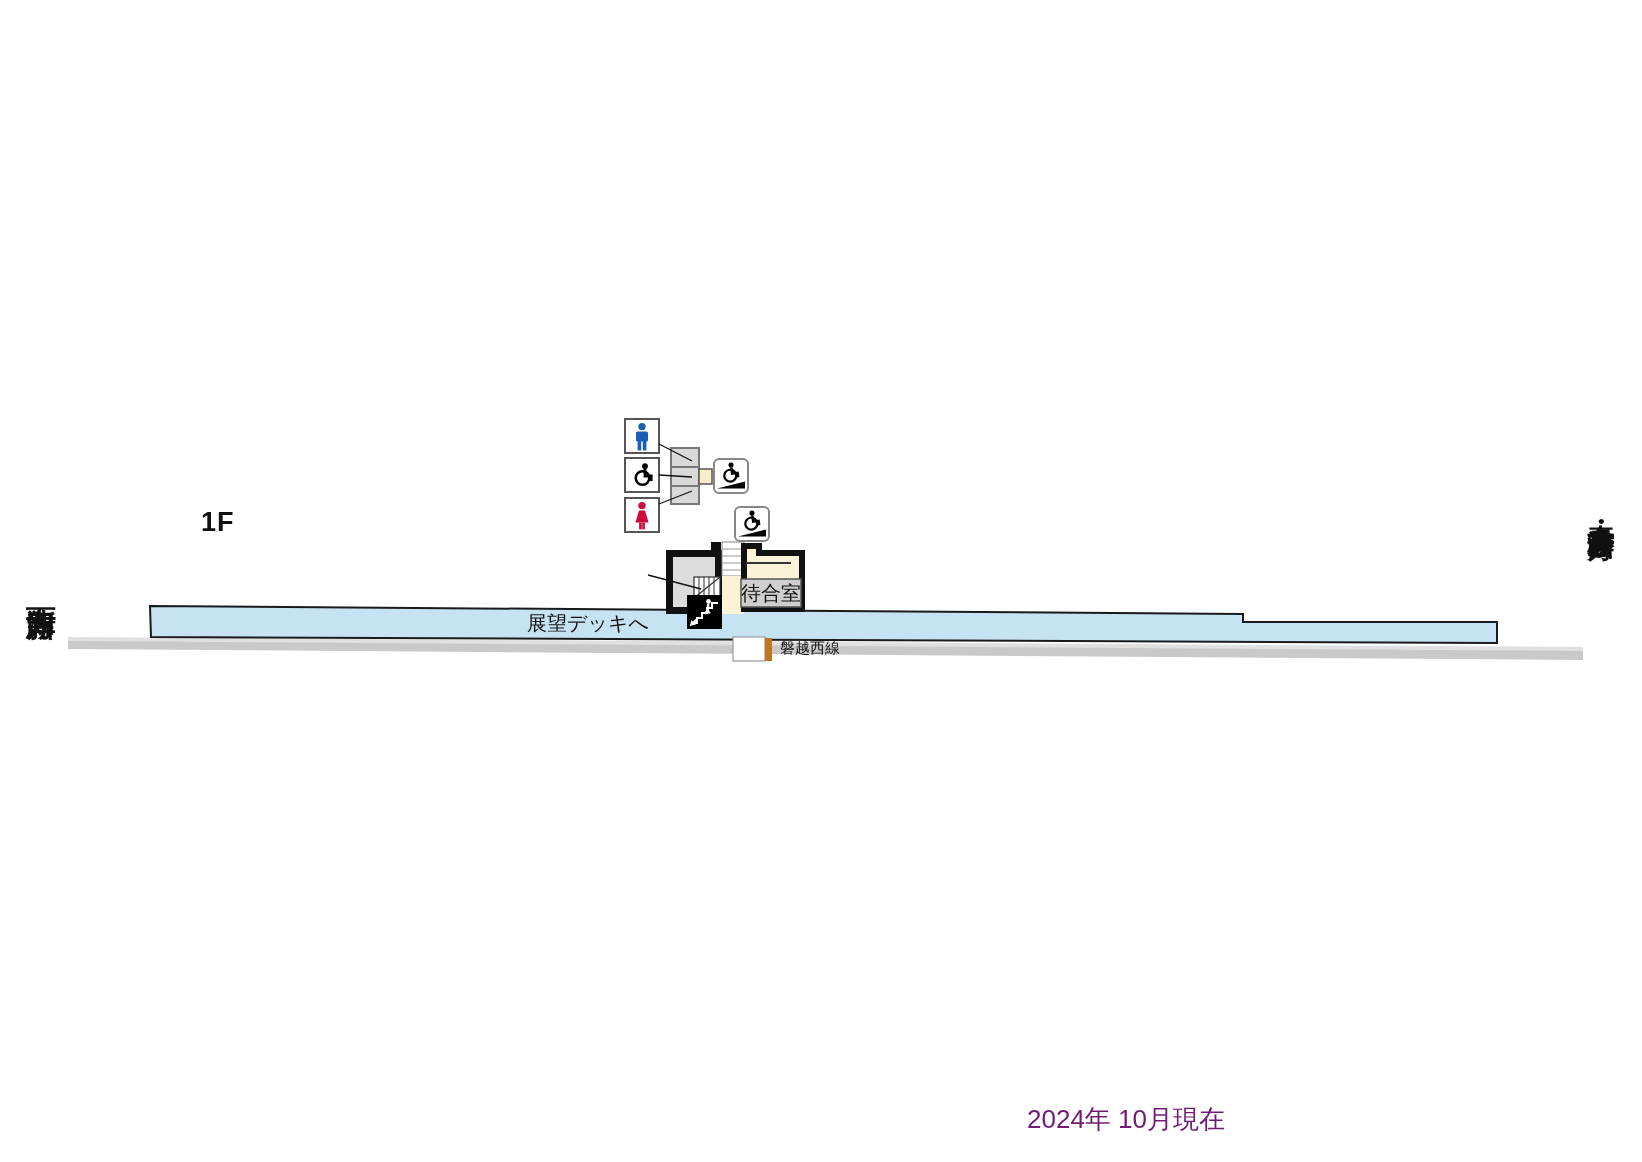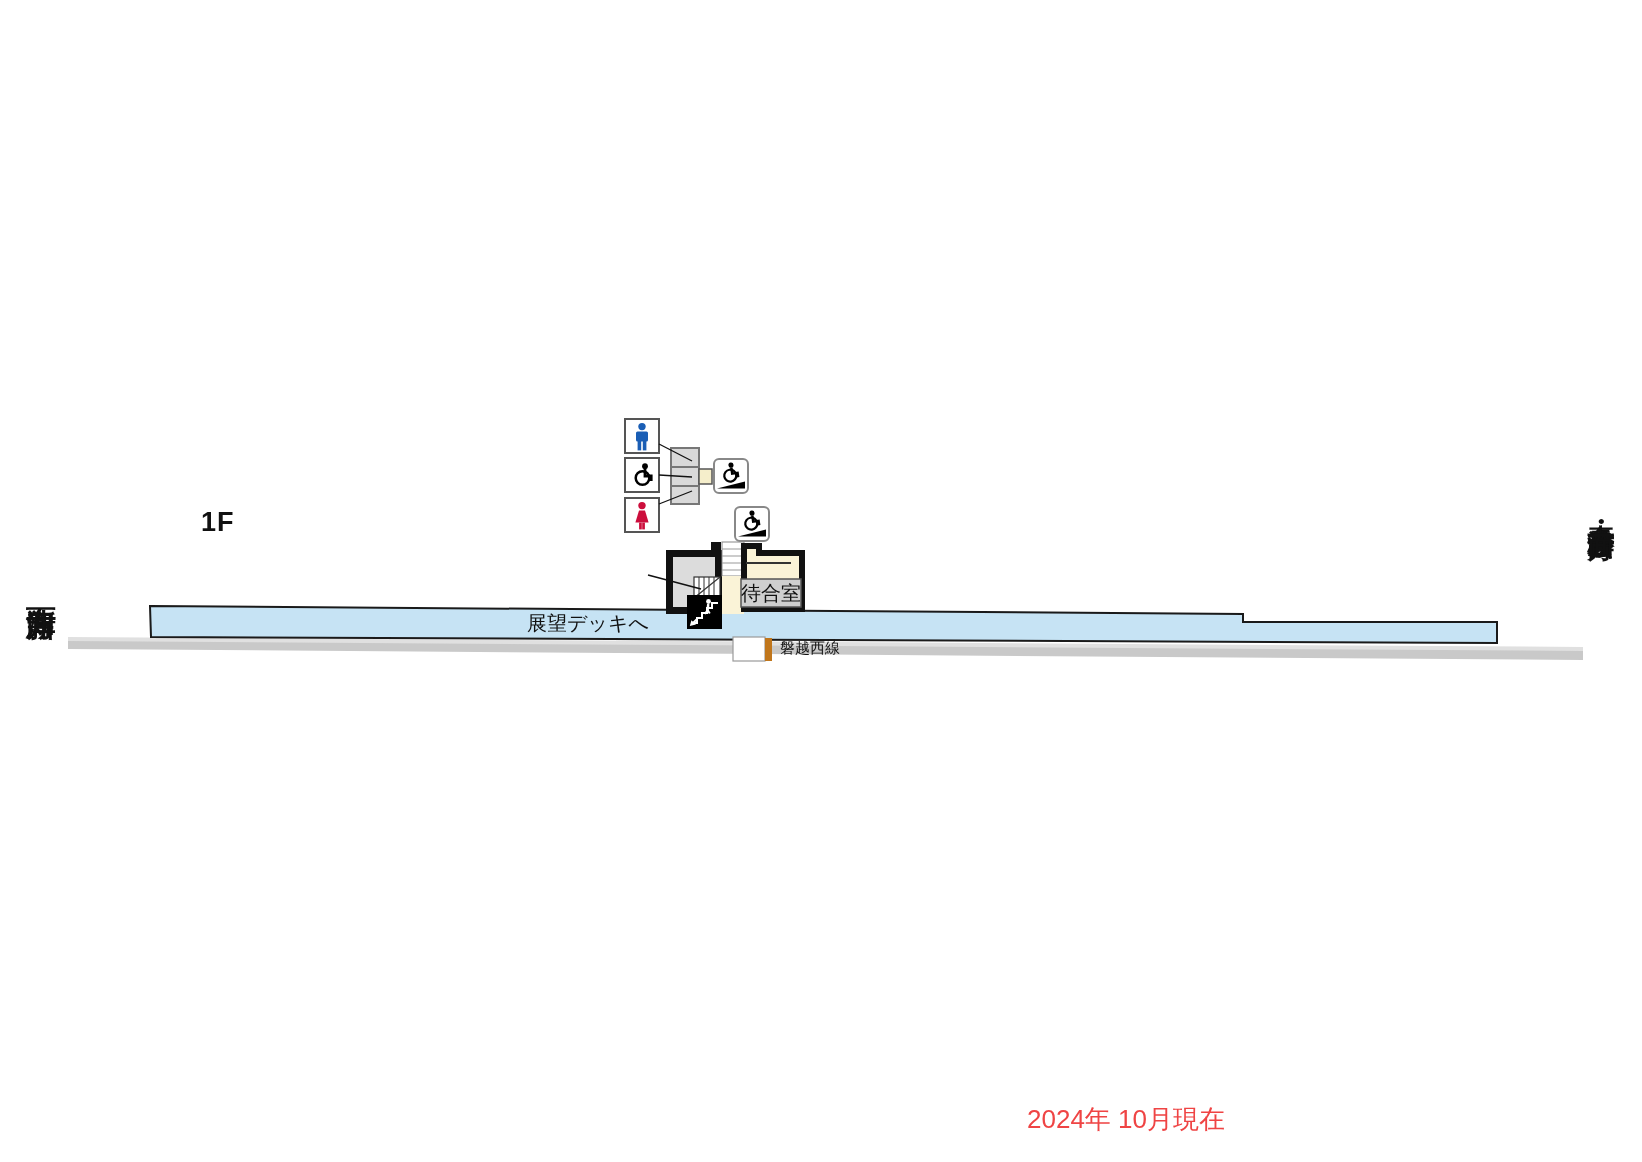--- a/index.html
+++ b/index.html
@@ -26,21 +26,21 @@
   }
   .dir-left{font-size:30px;}
   .dir-right{font-size:27px;letter-spacing:1px;}
   .deck{font-size:20px;}
   .waiting{
     font-size:20px;
     width:43px;
     text-align:center;
   }
   .line-name{font-size:15px;}
-  .footer-text{font-size:26px;color:#ef4444;}
+  .footer-text{font-size:26px;color:#701a75;}
 </style>
 </head>
 <body>
 
 <div class="canvas">
 
   <svg class="maplayer" width="1642" height="1162" viewBox="0 0 1642 1162" xmlns="http://www.w3.org/2000/svg">
 
     <defs>
       <g id="wheelchair-glyph">

